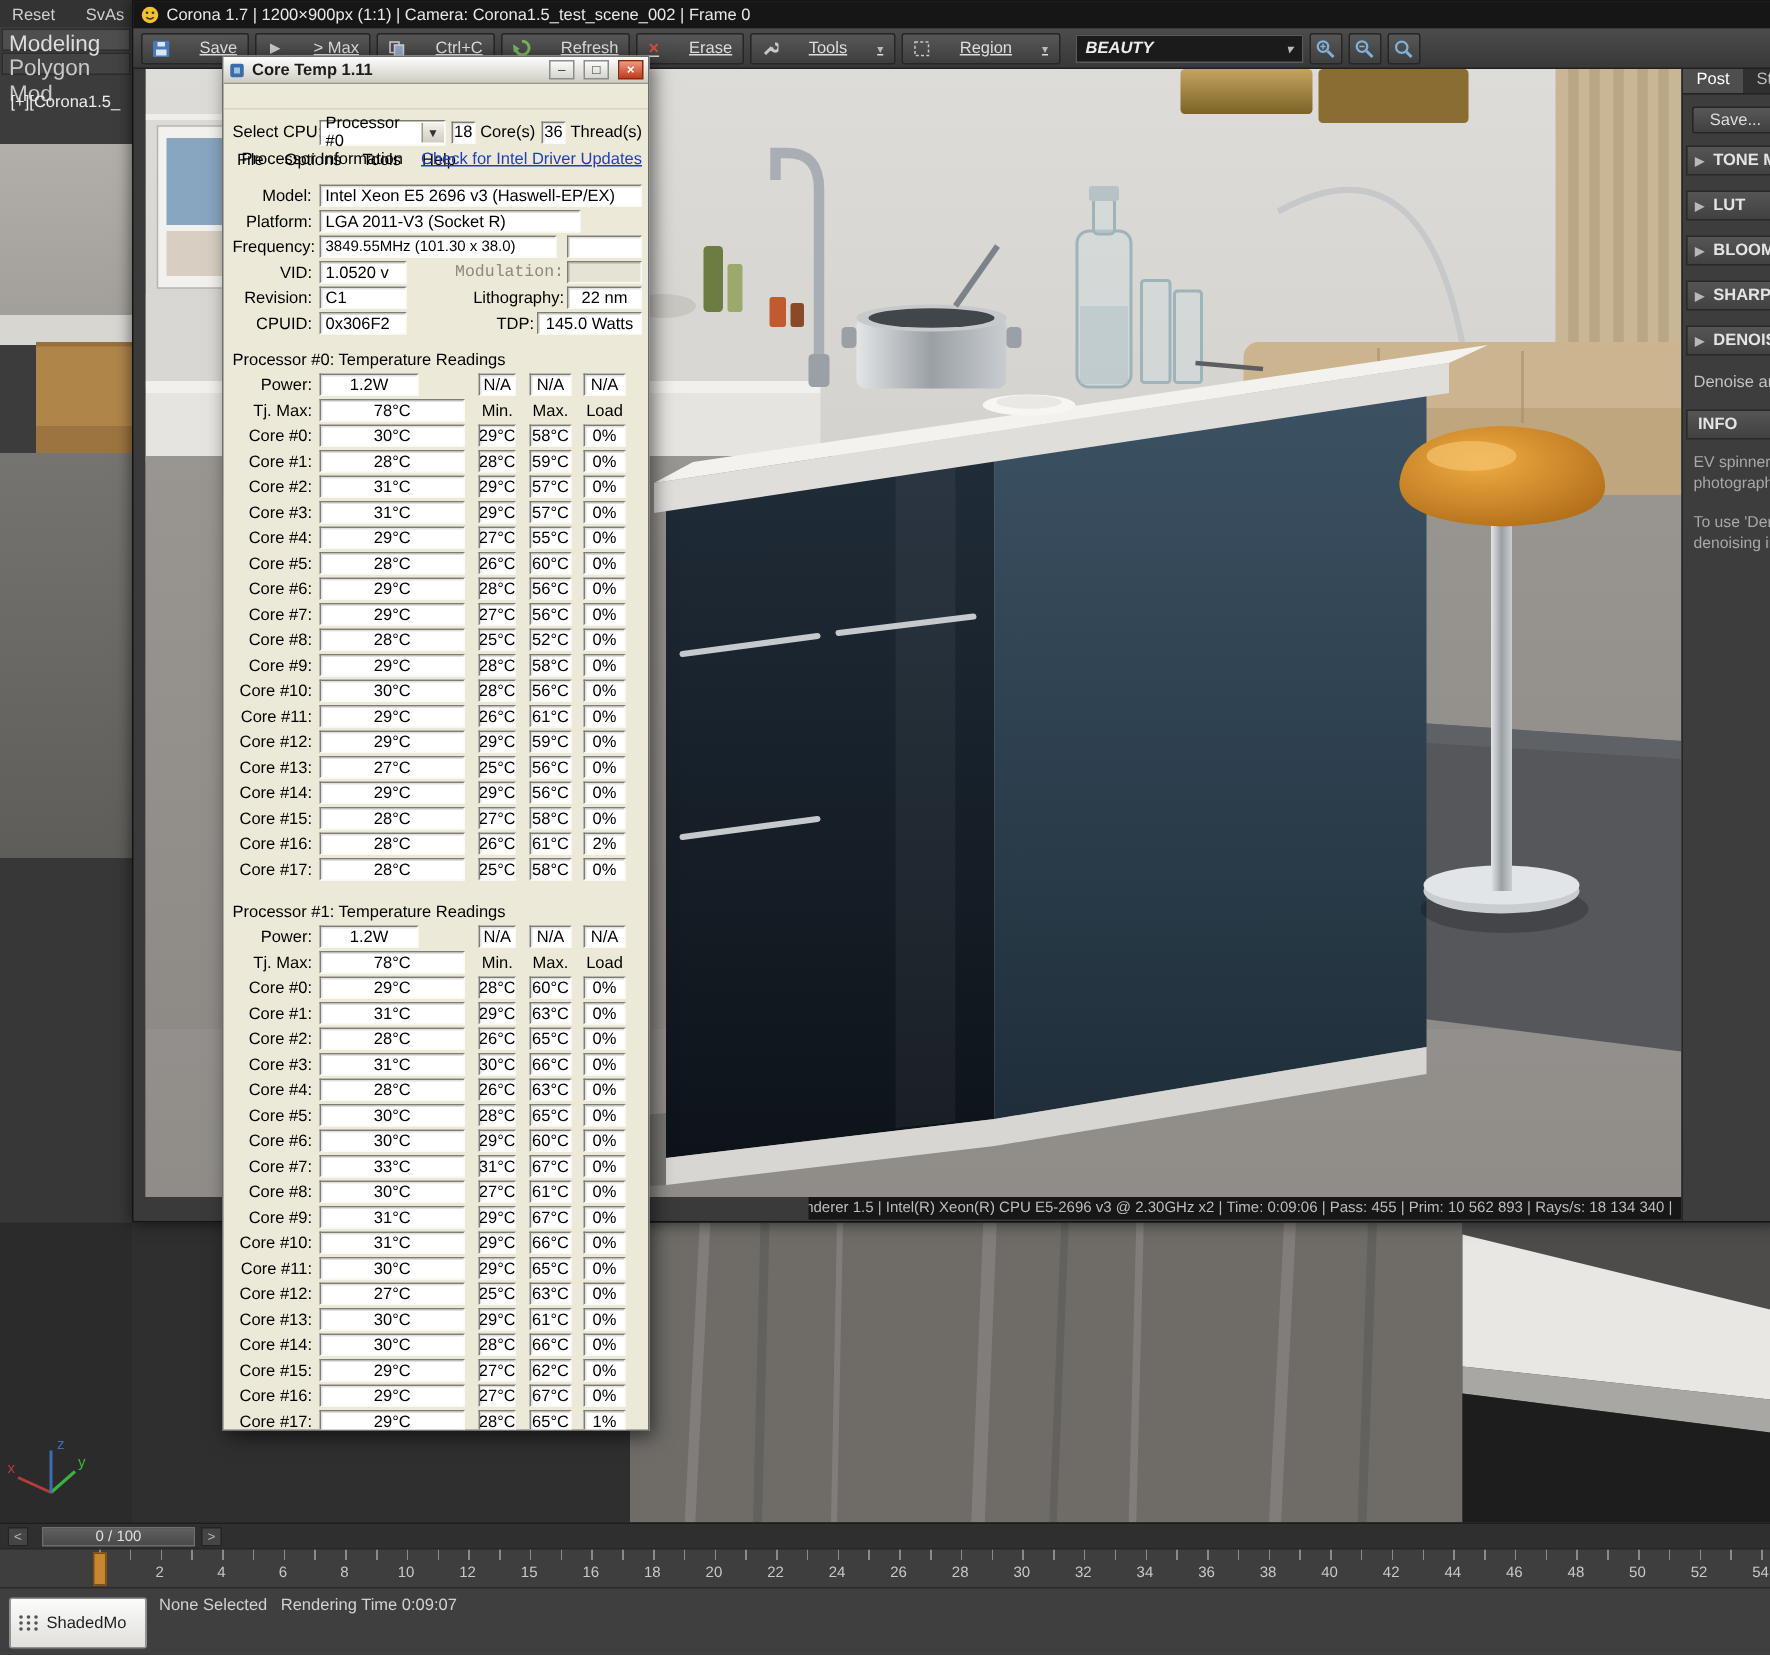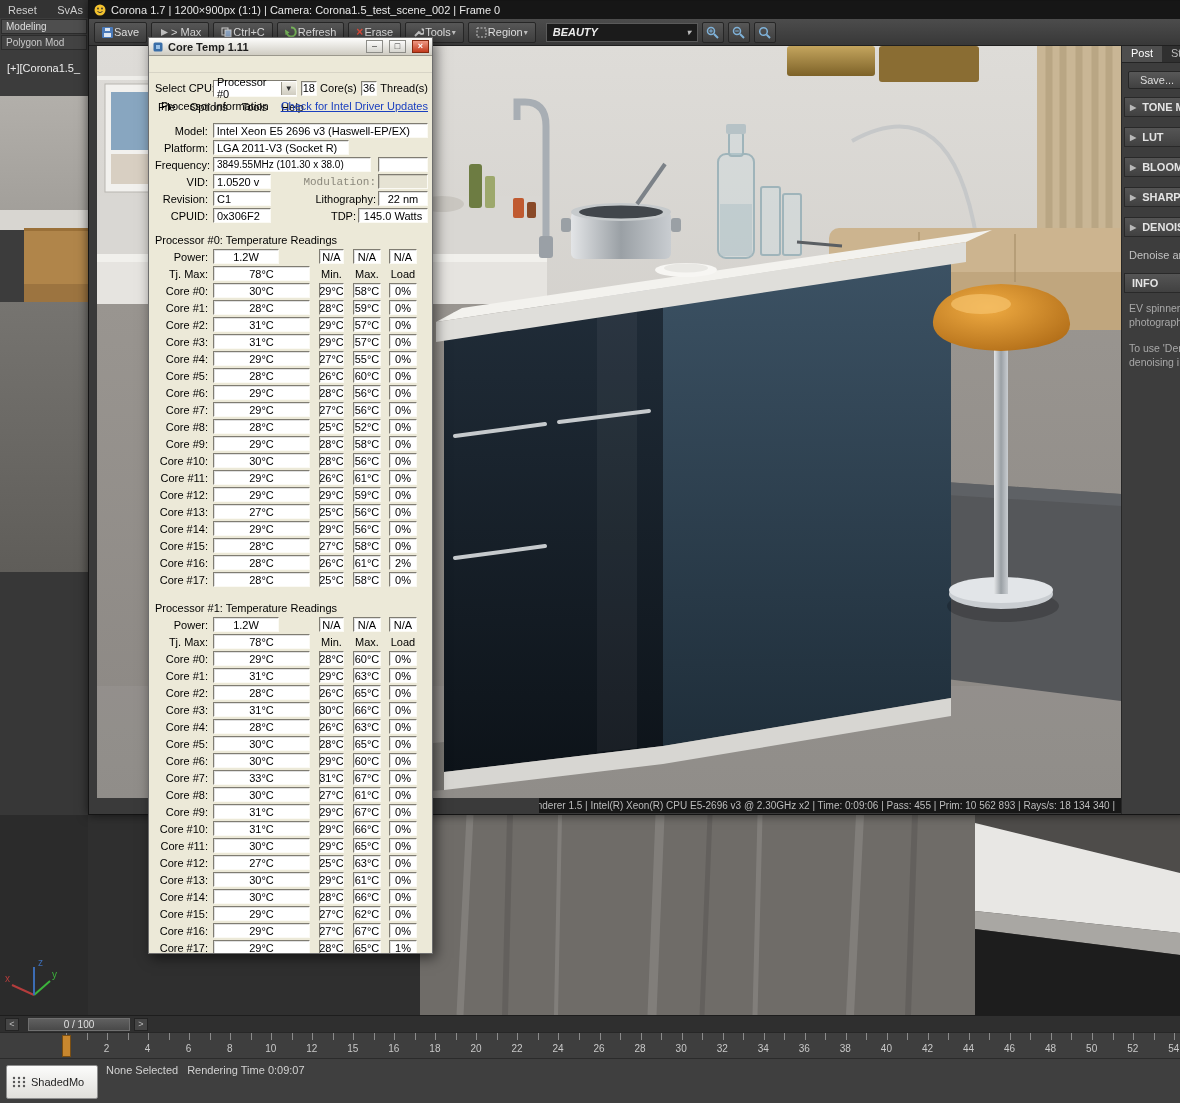--- a/index.html
+++ b/index.html
@@ -8,34 +8,34 @@
     position:relative; width:1180px; height:1103px; overflow:hidden;
     background:#3c3c3c; font-family:"Liberation Sans", sans-serif;
     -webkit-font-smoothing:antialiased;
   }
   
   .top-strip { position:absolute; left:0; top:0; width:1180px; height:18px; background:#333; }
   .top-btn { display:inline-block; color:#cfcfcf; font-size:11px; padding:2px 8px; }
 
   
   .left-panel { position:absolute; left:0; top:18px; width:88px; height:997px; background:#3c3c3c; overflow:hidden; }
-  .ribbon-tab { width:86px; height:15px; font-size:10px; color:#ddd; background:#4e4e4e; border:1px solid #2c2c2c; padding:1px 4px; margin:1px 0 0 1px; }
+  .ribbon-tab { width:86px; height:15px; font-size:15px; color:#ddd; background:#4e4e4e; border:1px solid #2c2c2c; padding:1px 4px; margin:1px 0 0 1px; }
   .ribbon-tab.second { background:#434343; color:#c8c8c8; }
   .vp-label { position:absolute; left:7px; top:44px; color:#ececec; font-size:11px; }
   .lp-wall { position:absolute; left:0; top:78px; width:88px; height:132px; background:linear-gradient(#b2afaa,#a09d98); }
   .lp-counter { position:absolute; left:0; top:192px; width:88px; height:20px; background:#d8d6d1; }
   .lp-crate { position:absolute; left:24px; top:210px; width:64px; height:74px; background:#b0854a; border-top:3px solid #9a7038; box-shadow:inset 0 -18px 0 #9c7440; }
   .lp-floor { position:absolute; left:0; top:284px; width:88px; height:270px; background:linear-gradient(#767470,#5f5d59); }
   .lp-dark { position:absolute; left:0; top:554px; width:88px; height:443px; background:#373737; }
 
   
   .corona-win { position:absolute; left:88px; top:0; width:1100px; height:815px; background:#3a3a3a; border:1px solid #141414; box-shadow:0 0 10px rgba(0,0,0,.6); z-index:5; }
   .corona-title { height:18px; background:#161616; color:#e8e8e8; font-size:11px; display:flex; align-items:center; gap:5px; padding:0 5px; }
   .corona-toolbar { height:27px; background:linear-gradient(#4c4c4c,#383838); border-bottom:1px solid #202020; display:flex; align-items:center; gap:4px; padding:0 5px; }
-  .tb-btn { height:21px; background:linear-gradient(#575757,#3e3e3e); border:1px solid #262626; border-radius:2px; color:#ddd; font-size:11px; display:flex; align-items:center; gap:1px; padding:0 7px; white-space:nowrap; }
+  .tb-btn { height:21px; background:linear-gradient(#575757,#3e3e3e); border:1px solid #262626; border-radius:2px; color:#ddd; font-size:11px; display:flex; align-items:center; gap:20px; padding:0 7px; white-space:nowrap;text-decoration:underline; }
   .tb-x { color:#d94a3a; font-weight:bold; font-size:12px; }
   .tb-arrow { font-size:8px; color:#bbb; }
   .beauty { width:152px; height:19px; margin-left:6px; background:#1b1b1b; border:1px solid #5a5a5a; color:#ececec; font-size:11px; font-weight:bold; font-style:italic; display:flex; align-items:center; padding:0 6px; }
   .beauty .tb-arrow { margin-left:auto; }
   .zoom-btn { width:22px; height:21px; background:linear-gradient(#575757,#3e3e3e); border:1px solid #262626; border-radius:2px; display:flex; align-items:center; justify-content:center; }
   .render-area { position:absolute; left:8px; top:45px; width:1024px; height:752px; background:#8a8884; overflow:hidden; }
   .render-status { position:absolute; left:450px; top:797px; width:582px; height:15px; background:rgba(18,18,18,.88); color:#bdbdbd; font-size:10px; display:flex; align-items:center; justify-content:flex-end; padding-right:6px; white-space:nowrap; overflow:hidden; }
 
   
   .corona-panel { position:absolute; left:1032px; top:45px; width:156px; height:768px; background:#3d3d3d; border-left:1px solid #272727; overflow:hidden; }
@@ -60,21 +60,21 @@
   .ct-menu { height:17px; display:flex; padding:1px 2px; border-bottom:1px solid #d7d4c6; }
   .ct-menu span { padding:1px 7px;margin-top:43px; }
   .ct-body { padding:5px 4px 0 6px; }
   .ct-row { display:flex; align-items:center; height:17px; }
   .lab { width:56px; text-align:right; padding-right:3px; white-space:nowrap; }
   .lab.dis, .dis { color:#8b887c;font-family:Liberation Mono, monospace; }
   .inset { display:inline-flex; align-items:center; justify-content:center; height:15px; background:#fff; border:1px solid; border-color:#7f7c72 #fbfaf4 #fbfaf4 #7f7c72; box-shadow:inset 1px 1px 0 rgba(0,0,0,.12); font-size:11px; overflow:hidden; white-space:nowrap; }
   .inset.left { justify-content:flex-start; padding-left:3px; }
   .inset.gray { background:#e6e3d4; }
   .ml2{margin-left:2px}.ml4{margin-left:4px}.ml8{margin-left:8px}.ml9{margin-left:9px}.ml40{margin-left:40px}.mla{margin-left:auto}
-  .w17{width:17px}.w25{width:25px}.w28{width:28px}.w50{width:50px}.w58{width:58px}.w66{width:66px}.w70{width:70px}.w97{width:97px}.w150{width:136px}.w158{width:158px}.w210{width:216px}
+  .w17{width:17px}.w25{width:25px}.w28{width:28px}.w50{width:50px}.w58{width:58px}.w66{width:66px}.w70{width:70px}.w97{width:97px}.w150{width:174px}.w158{width:158px}.w210{width:216px}
   .combo { width:86px; height:17px; margin-left:2px; background:#fff; border:1px solid; border-color:#7f7c72 #fbfaf4 #fbfaf4 #7f7c72; display:inline-flex; align-items:center; padding-left:3px; }
   .combo-btn { margin-left:auto; width:15px; height:13px; background:linear-gradient(#f4f2ea,#cfccc0); border-left:1px solid #9a978b; display:flex; align-items:center; justify-content:center; font-size:8px; color:#333; }
   .unit { margin-left:3px; white-space:nowrap; }
   .ct-link { color:#1a3fbf; text-decoration:underline; margin-left:auto; white-space:nowrap; }
   .ct-section { height:16px; display:flex; align-items:center; margin-top:8px; white-space:nowrap; }
   .colhdr { display:inline-flex; justify-content:center; }
   .ct-gap { height:6px; }
 
   
   .bottom-vp { position:absolute; left:0; top:815px; width:1180px; height:200px; }

